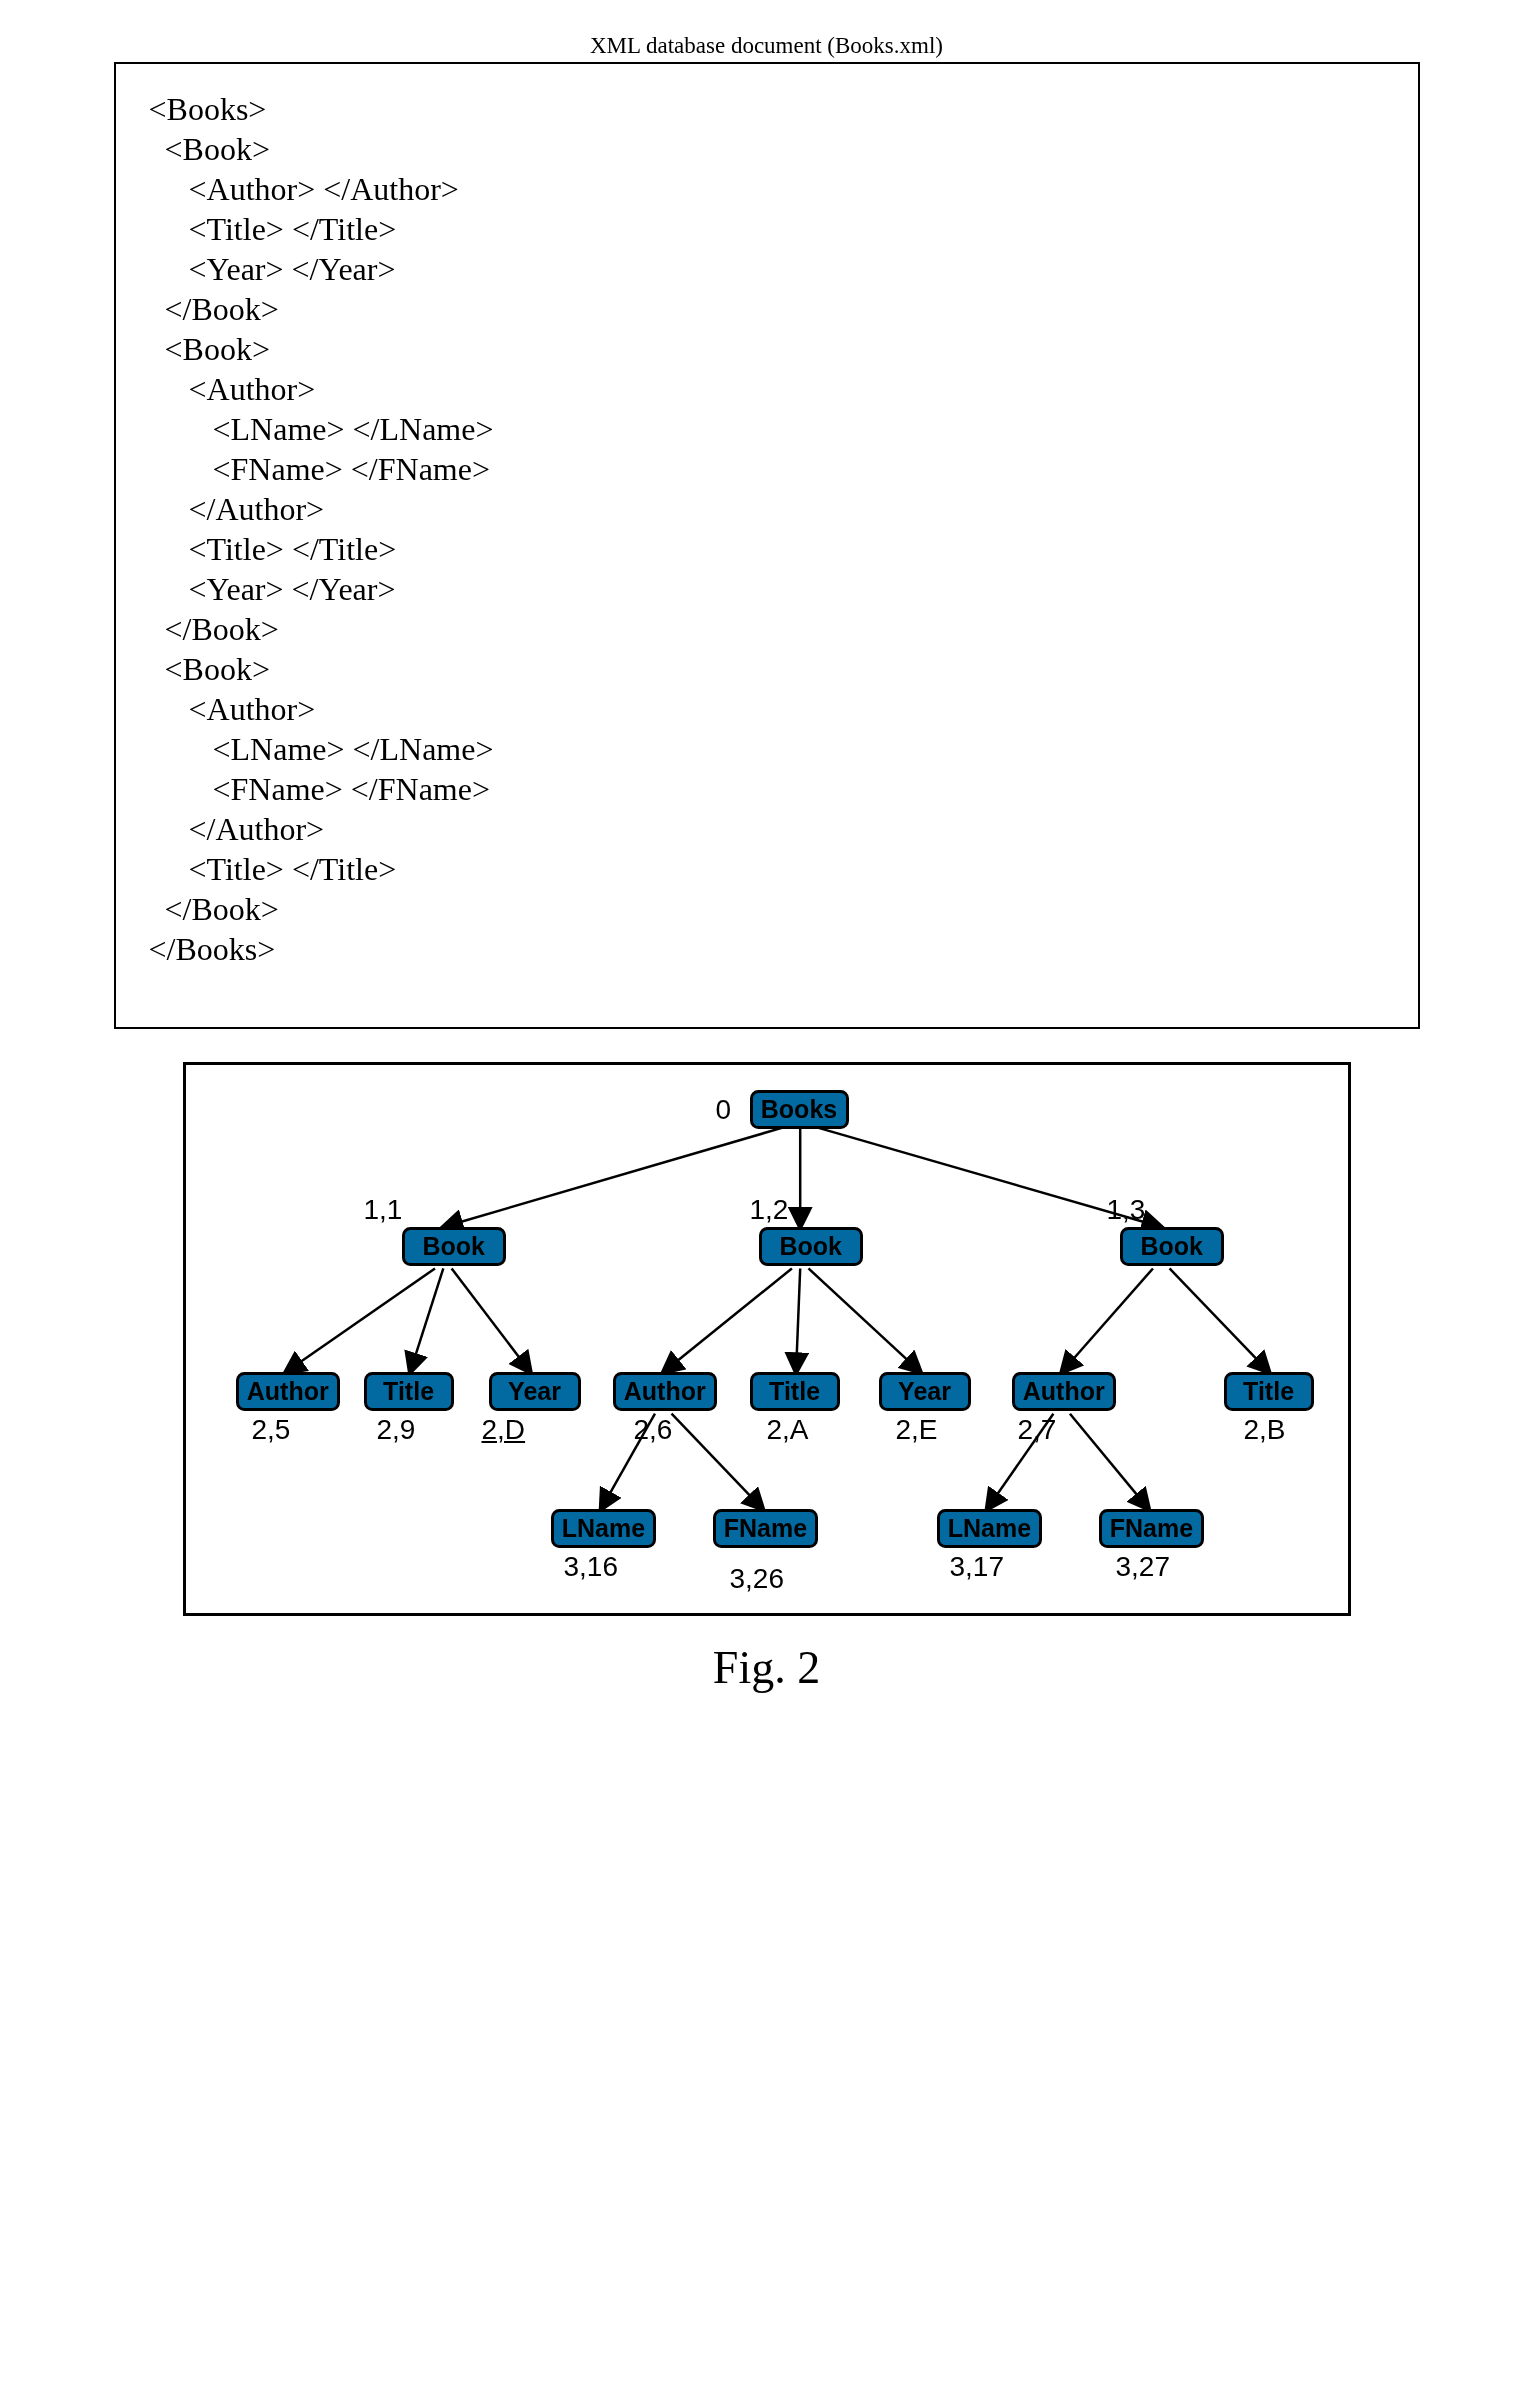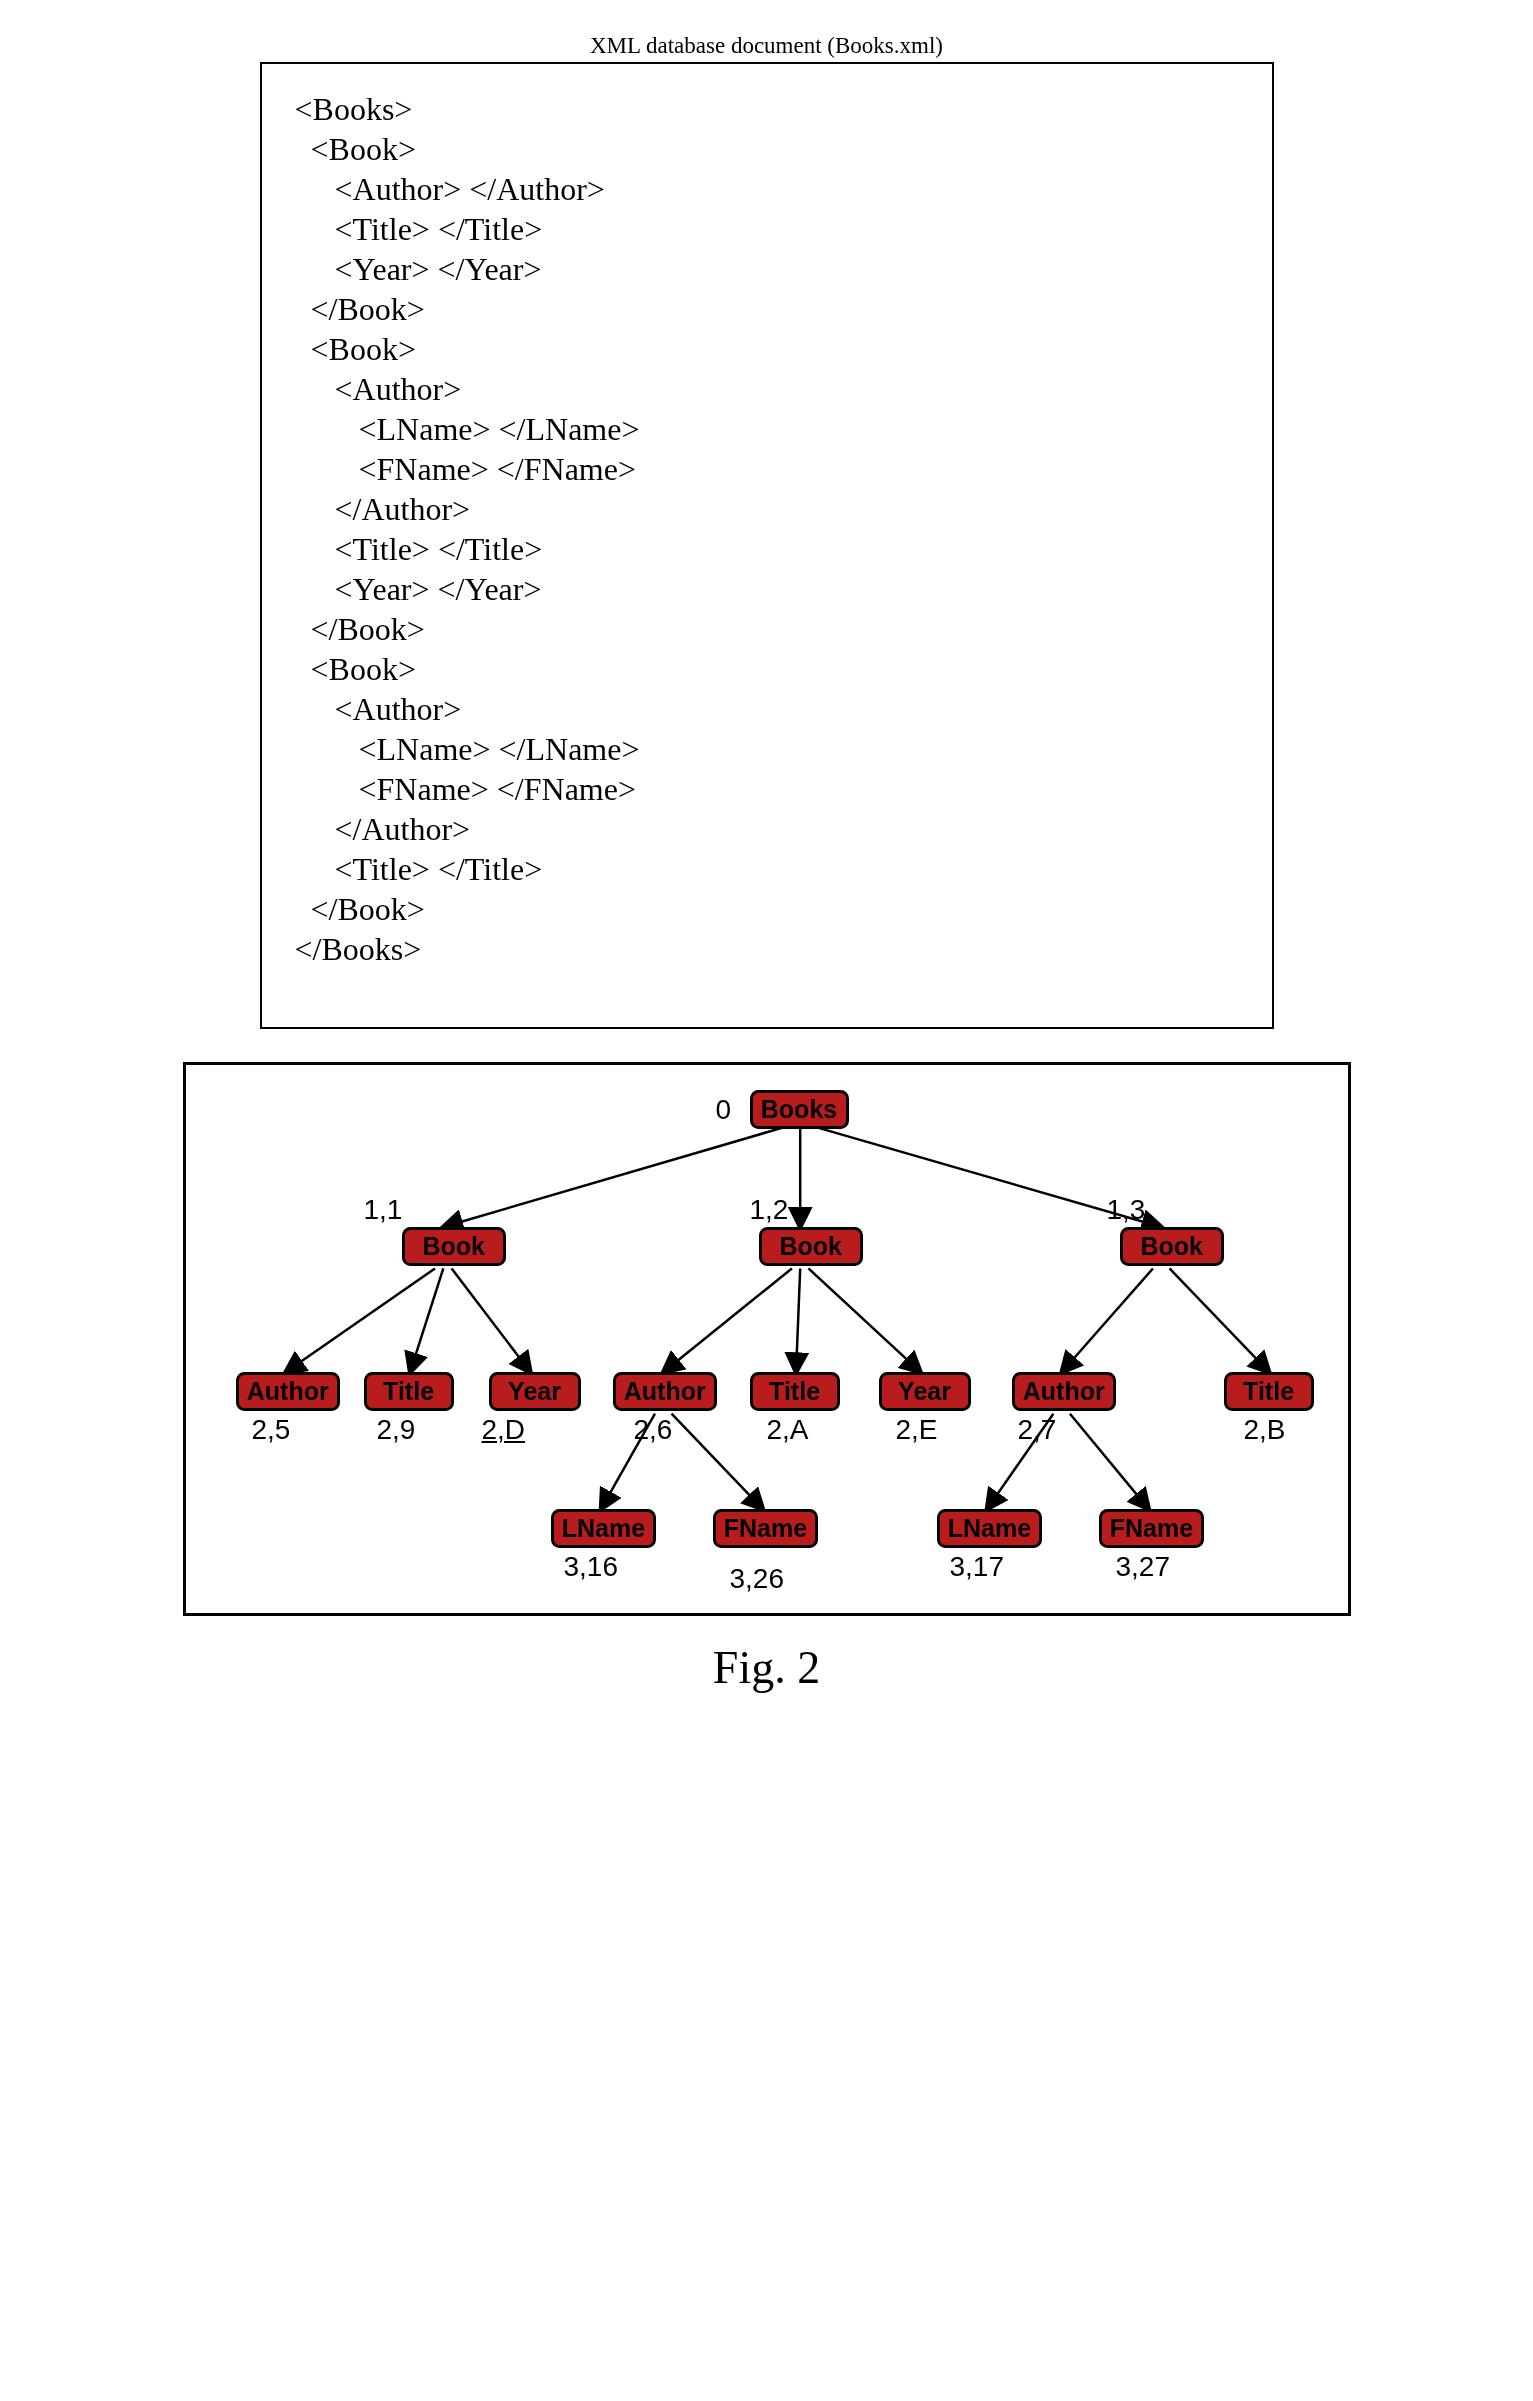--- a/index.html
+++ b/index.html
@@ -5,21 +5,21 @@
   body {
     font-family: "Times New Roman", serif;
     background: #fff;
     margin: 0;
     padding: 33px;
     display: flex;
     flex-direction: column;
     align-items: center;
   }
   .figure-wrap {
-    width: 1014px;
+    width: 1306px;
     margin-bottom: 33px;
   }
   .fig1-title {
     text-align: center;
     font-size: 23px;
     margin-bottom: 3.3px;
   }
   .fig1-box {
     border: 2.5px solid #000;
     padding: 25px 33px 42px 33px;
@@ -42,21 +42,21 @@
     position: relative;
     width: 1162px;
     height: 548px;
   }
   .node {
     position: absolute;
     border: 3.3px solid #000;
     border-radius: 8.3px;
     font-family: Arial, sans-serif;
     font-weight: bold;
-    background: #b91c1c;
+    background: #0369a1;
     text-align: left;
     padding: 1.7px 8.3px;
     font-size: 25px;
     white-space: nowrap;
   }
   .lbl {
     position: absolute;
     font-family: Arial, sans-serif;
     font-size: 28px;
     white-space: nowrap;

